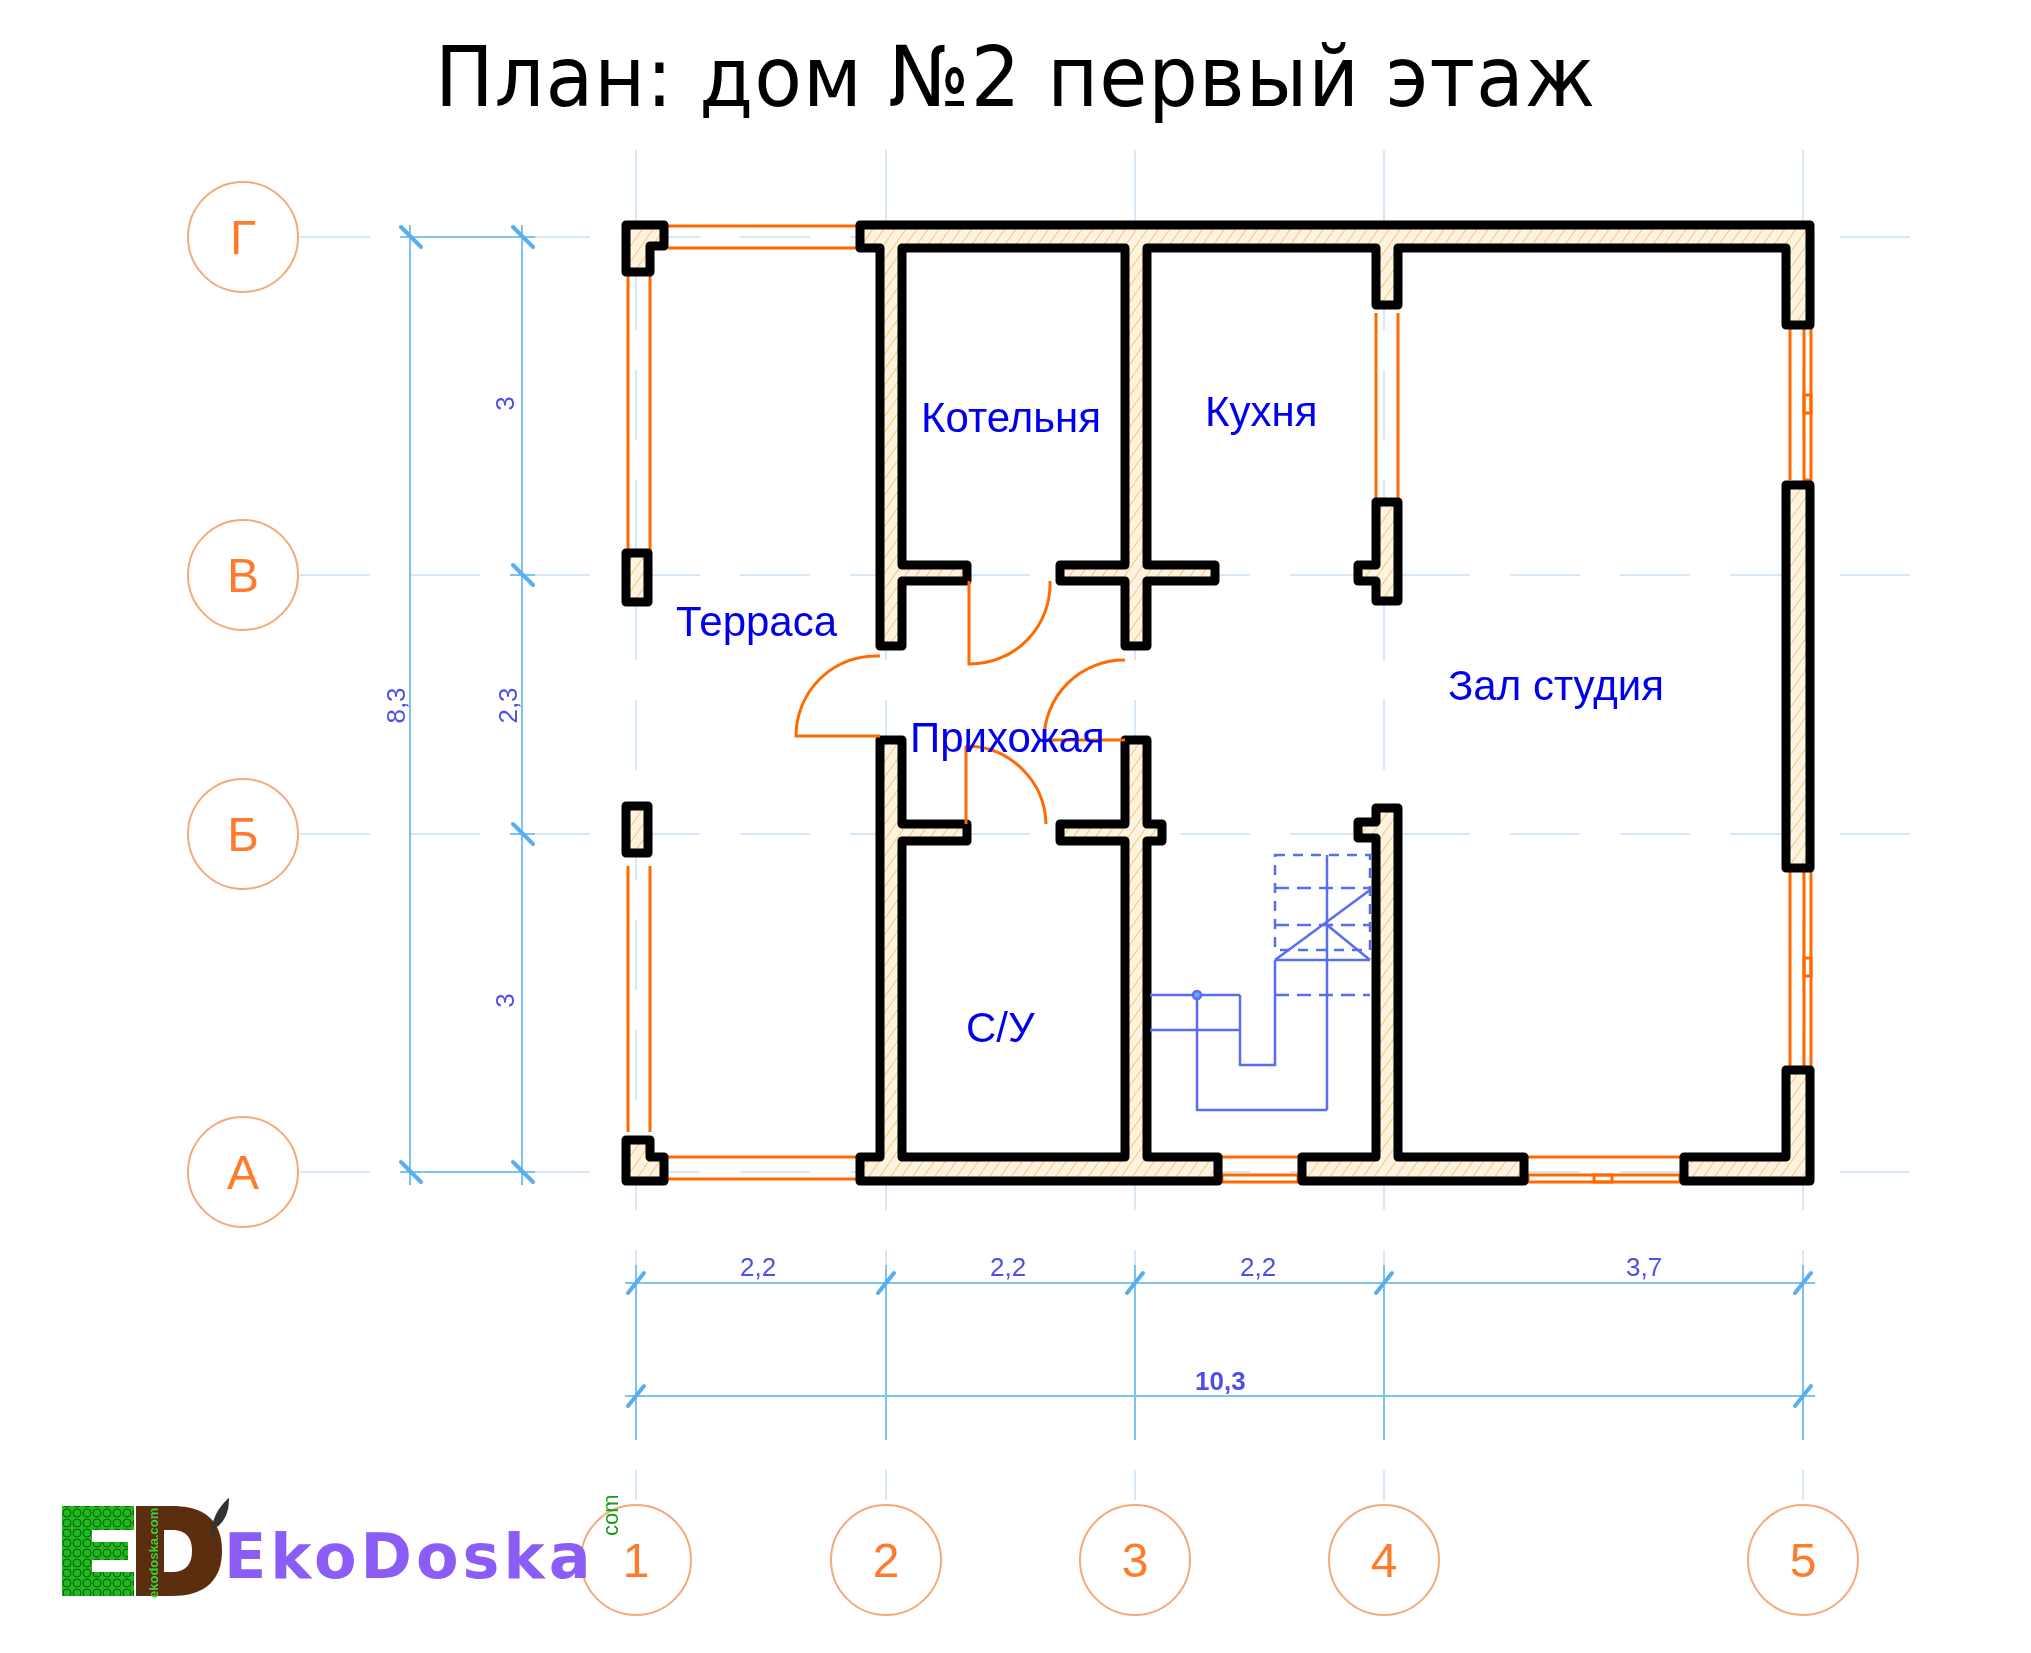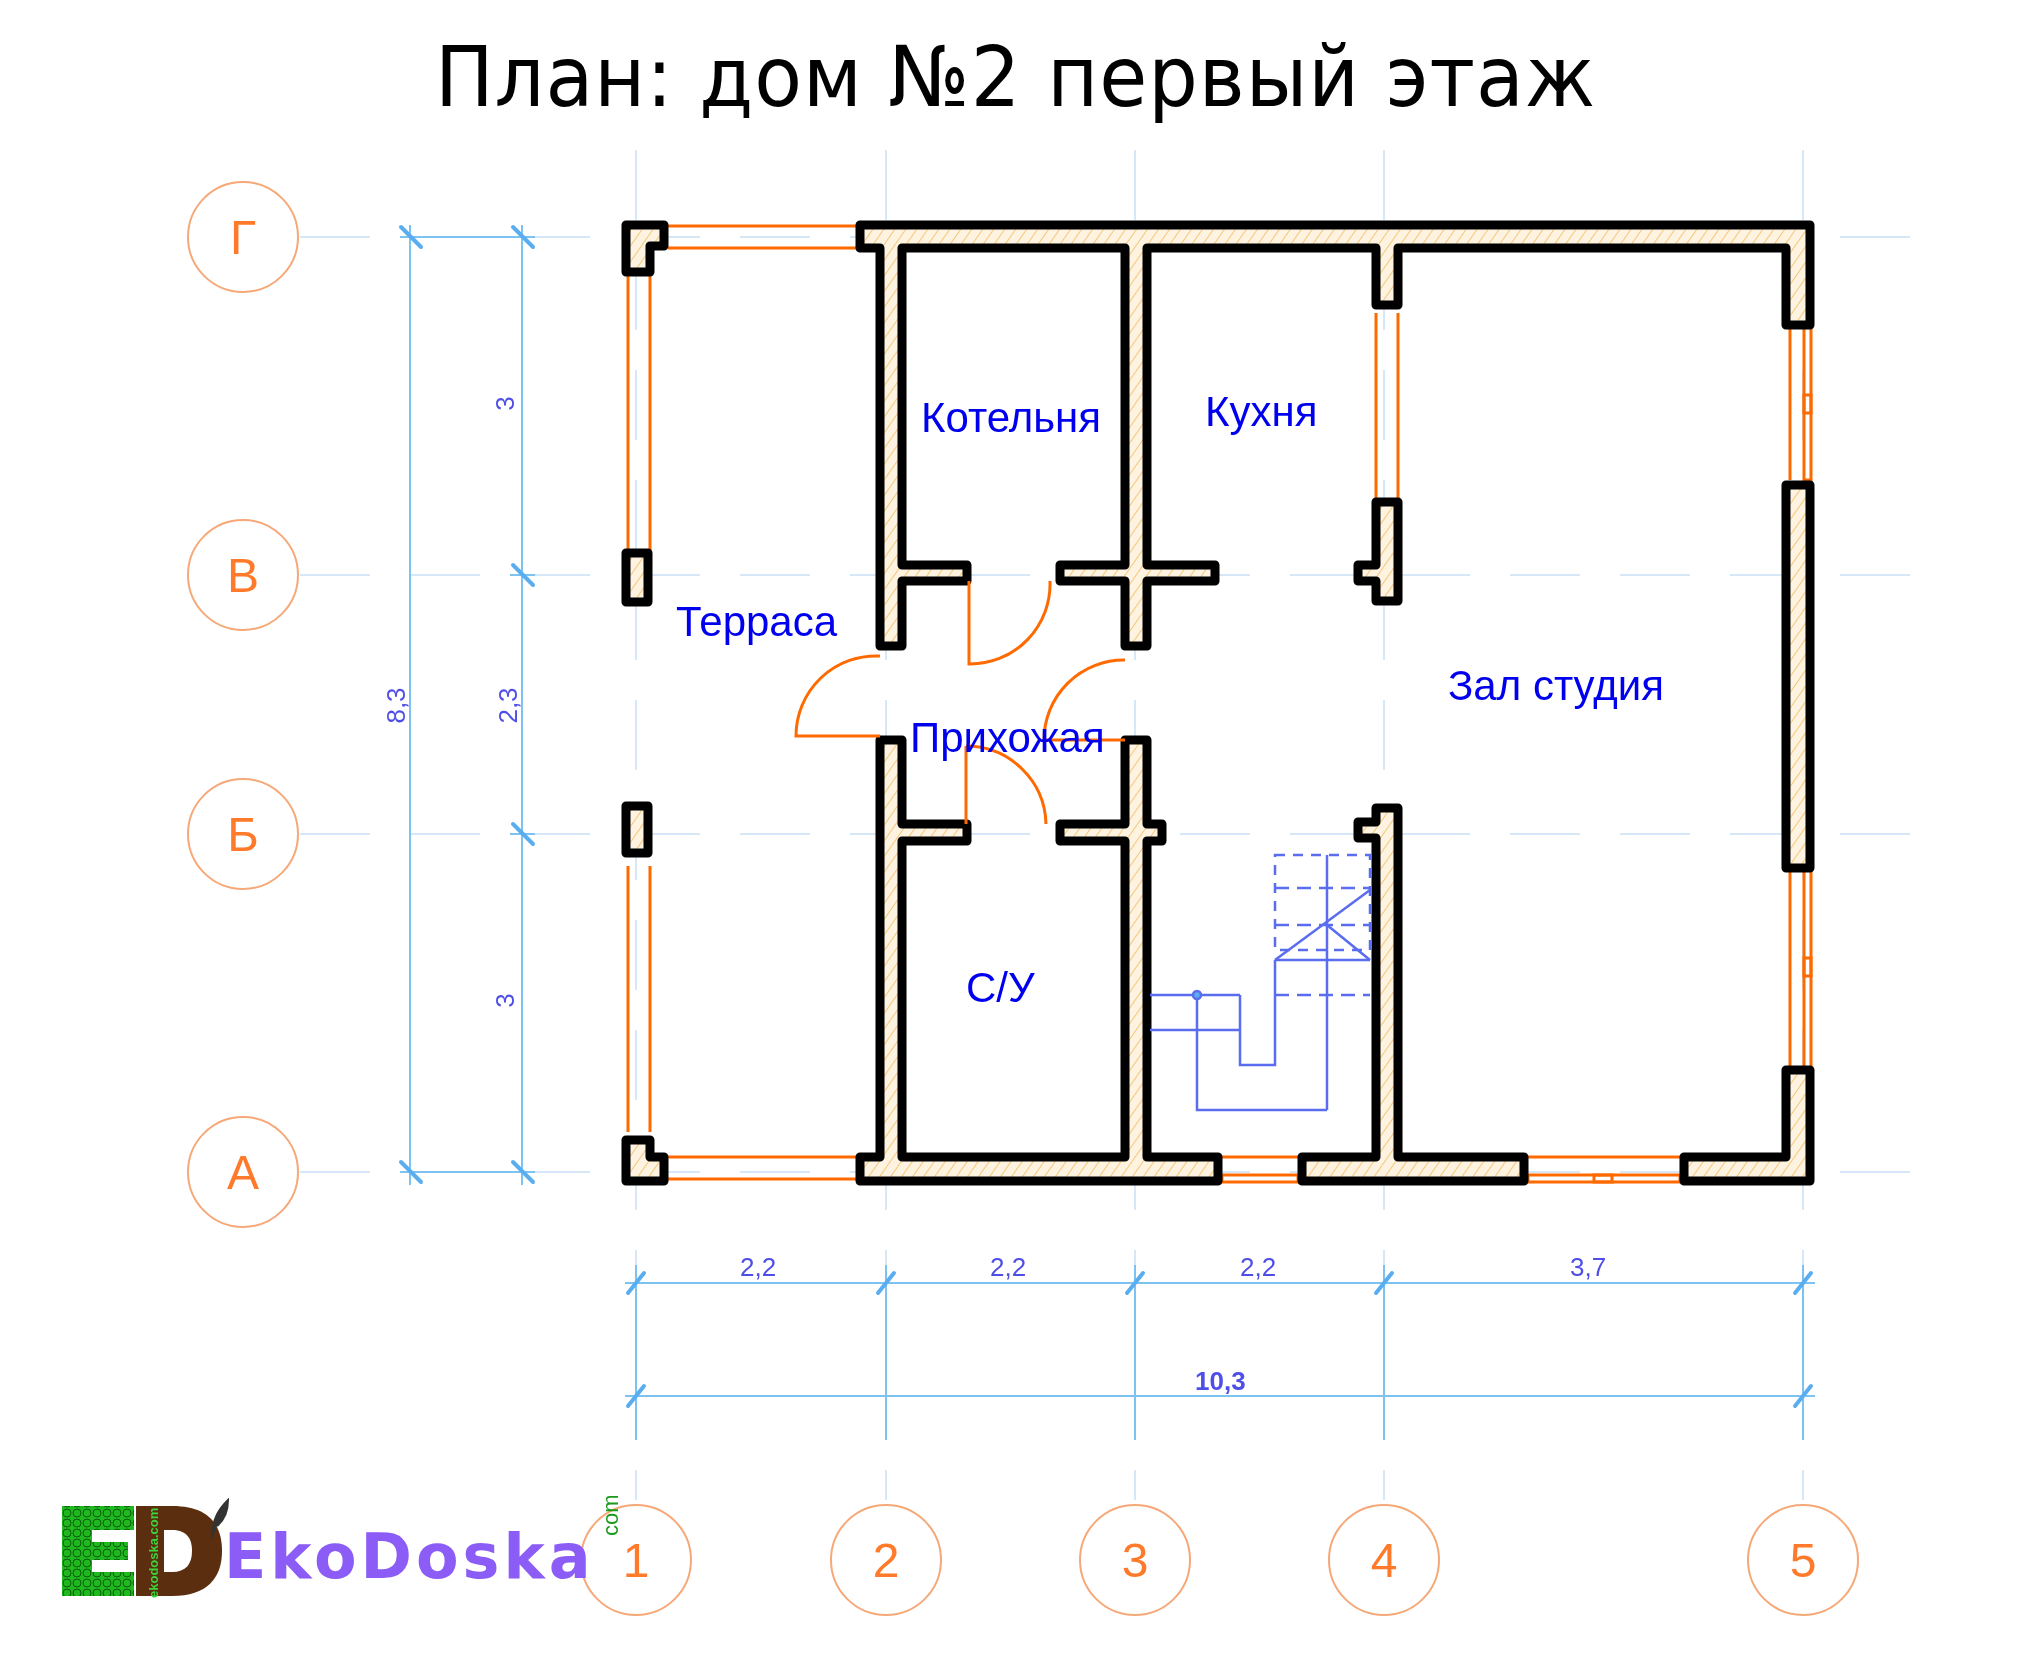--- a/index.html
+++ b/index.html
@@ -157,42 +157,42 @@
     <polyline points="1197,995 1197,1110 1327,1110"></polyline>
     <circle cx="1197" cy="995" r="4" fill="#5aaef0"></circle>
   </g>
 </svg>
 
 <div class="room" style="left:676px; top:598px;">Терраса</div>
 <div class="room" style="left:921px; top:370px;margin-top:24px;">Котельня</div>
 <div class="room" style="left:1205px; top:388px;">Кухня</div>
 <div class="room" style="left:910px; top:678px;margin-top:36px;">Прихожая</div>
 <div class="room" style="left:1448px; top:662px;text-align:center;">Зал студия</div>
-<div class="room" style="left:966px; top:964px;text-align:center;">С/У</div>
+<div class="room" style="left:966px; top:1004px;text-align:center;">С/У</div>
 
 <div class="axis-label" style="left:187px; top:181px;">Г</div>
 <div class="axis-label" style="left:187px; top:519px;">В</div>
 <div class="axis-label" style="left:187px; top:778px;">Б</div>
 <div class="axis-label" style="left:187px; top:1116px;">А</div>
 
 <div class="axis-label" style="left:580px; top:1504px;">1</div>
 <div class="axis-label" style="left:830px; top:1504px;">2</div>
 <div class="axis-label" style="left:1079px; top:1504px;">3</div>
 <div class="axis-label" style="left:1328px; top:1504px;">4</div>
 <div class="axis-label" style="left:1747px; top:1504px;">5</div>
 
 <div class="dim v" style="left:498px; top:388px;">3</div>
 <div class="dim v" style="left:490px; top:690px;">2,3</div>
 <div class="dim v" style="left:498px; top:985px;">3</div>
 <div class="dim v" style="left:378px; top:690px;">8,3</div>
 
 <div class="dim" style="left:740px; top:1252px;">2,2</div>
 <div class="dim" style="left:990px; top:1252px;">2,2</div>
 <div class="dim" style="left:1240px; top:1252px;">2,2</div>
-<div class="dim" style="left:1570px; top:1252px;">3,7</div>
+<div class="dim" style="left:1626px; top:1252px;">3,7</div>
 <div class="dim" style="left:1195px; top:1366px;font-weight:bold;">10,3</div>
 
 <div class="logo">
   <svg width="170" height="100" viewBox="0 0 170 100">
     <defs>
       <pattern id="rings" patternUnits="userSpaceOnUse" width="10" height="10">
         <rect width="10" height="10" fill="#1fb81f"></rect>
         <circle cx="5" cy="5" r="4" fill="none" stroke="#0a5a0a" stroke-width="1"></circle>
       </pattern>
     </defs>

